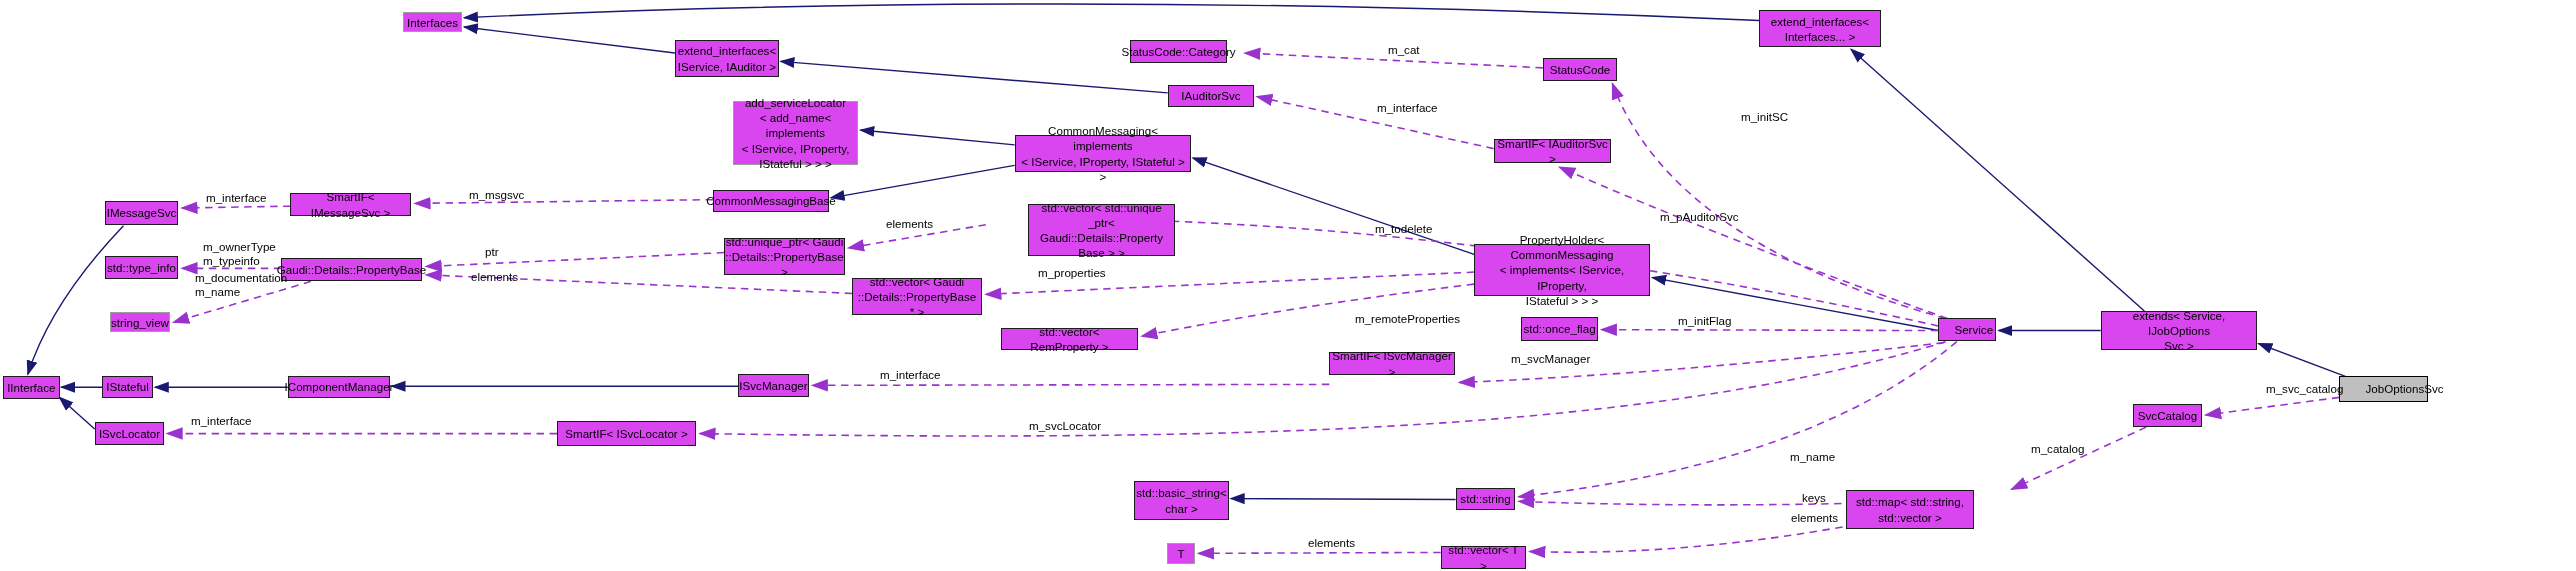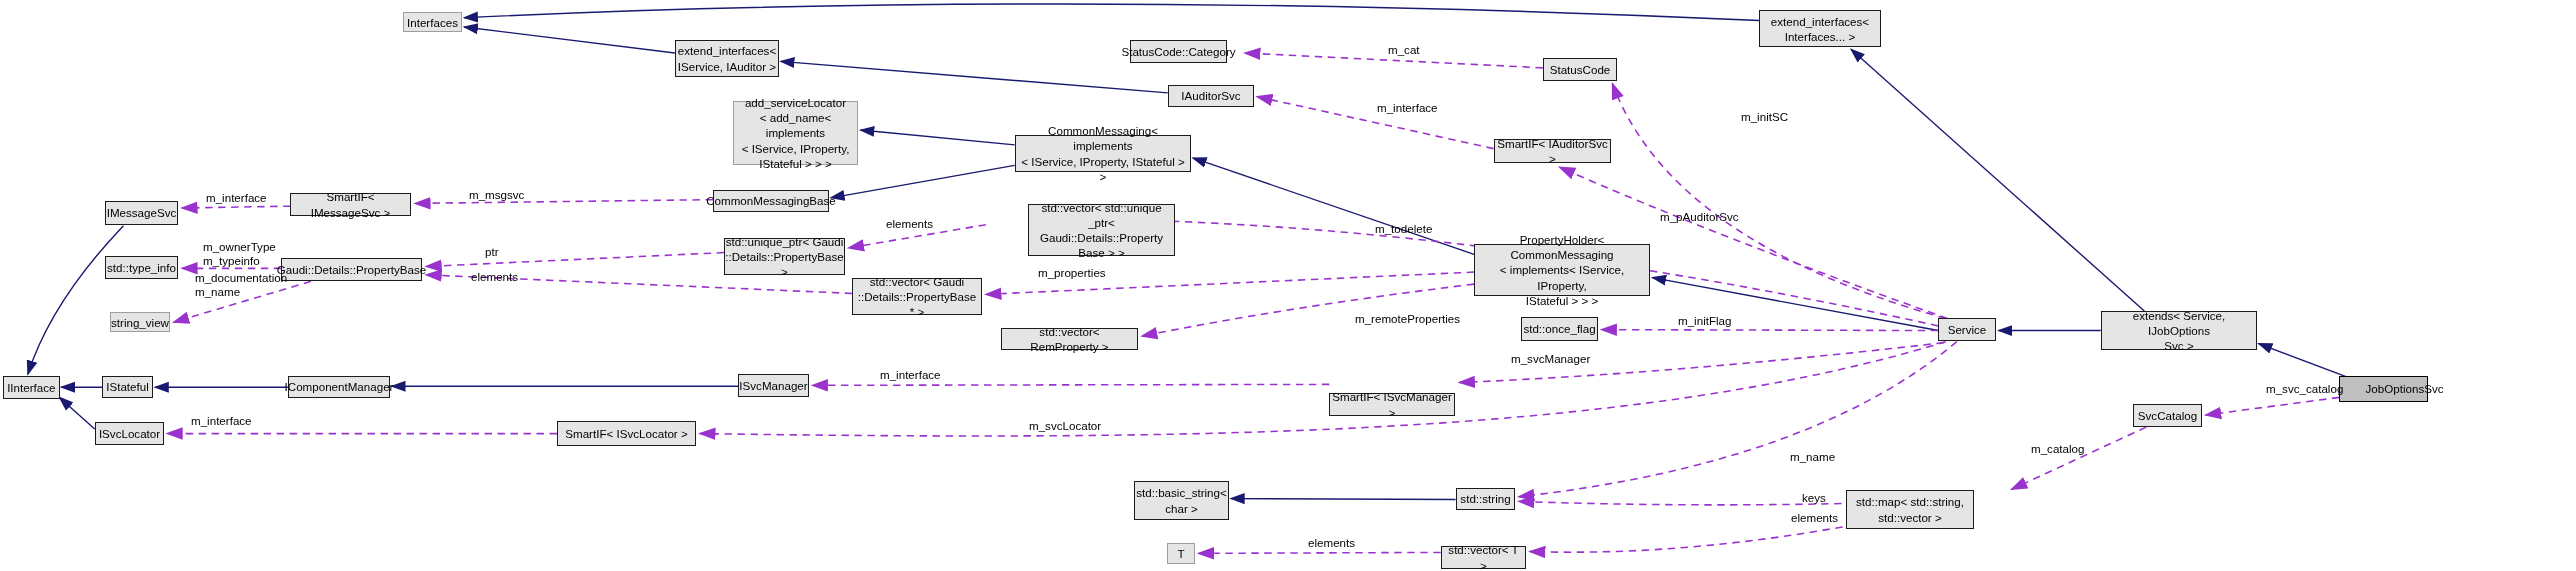--- a/index.html
+++ b/index.html
@@ -4,21 +4,21 @@
 <style>
   html,body{margin:0;padding:0;background:#ffffff;}
   .canvas{
     position:relative;width:2576px;height:572px;background:#ffffff;
     font-family:"Liberation Sans",sans-serif;overflow:hidden;
   }
   svg.edges{position:absolute;left:0;top:0;width:2576px;height:572px;}
   .node{
     position:absolute;display:flex;align-items:center;justify-content:center;
     text-align:center;white-space:pre-line;font-size:11.6px;line-height:1.3;
-    background:#e5e5e5;border:1.4px solid #1c1c1c;box-sizing:border-box;
+    background:#d946ef;border:1.4px solid #1c1c1c;box-sizing:border-box;
     color:#000;padding:0 1.9px;cursor:pointer;
   }
   .node.gray{border-color:#9e9e9e;border-width:1.1px;cursor:default;}
   .node.subject{background:#bfbfbf;border-color:#000;border-width:1.9px;cursor:default;}
   .edge-label{
     position:absolute;font-size:11.6px;line-height:1.25;white-space:pre-line;
     color:#000;pointer-events:none;
   }
 </style>
 </head>
@@ -103,29 +103,29 @@
 IStateful &gt; &gt; &gt;</span></div>
       <div class="node" style="left: 105px; top: 256px; width: 73px; height: 23px;"><span>std::type_info</span></div>
       <div class="node" style="left: 281px; top: 258px; width: 141px; height: 23px;"><span>Gaudi::Details::PropertyBase</span></div>
       <div class="node" style="left: 724px; top: 238px; width: 121px; height: 37px;"><span>std::unique_ptr&lt; Gaudi
 ::Details::PropertyBase &gt;</span></div>
       <div class="node gray" style="left: 110px; top: 312px; width: 60px; height: 20.4px;"><span>string_view</span></div>
       <div class="node" style="left: 852px; top: 278px; width: 130px; height: 37px;"><span>std::vector&lt; Gaudi
 ::Details::PropertyBase * &gt;</span></div>
       <div class="node" style="left: 1001px; top: 328px; width: 137px; height: 22px;"><span>std::vector&lt; RemProperty &gt;</span></div>
       <div class="node" style="left: 1521px; top: 317px; width: 77px; height: 24px;"><span>std::once_flag</span></div>
-      <div class="node" style="left: 1938px; top: 318px; width: 58px; height: 23px;"><span>Service</span></div>
+      <div class="node" style="left: 1938px; top: 318px; width: 58px; height: 23px; justify-content: flex-end;"><span>Service</span></div>
       <div class="node" style="left: 2101px; top: 311px; width: 156px; height: 39px;"><span>extends&lt; Service, IJobOptions
 Svc &gt;</span></div>
       <div class="node subject" style="left: 2339px; top: 376px; width: 89px; height: 26px; padding-left: 44px;"><span>JobOptionsSvc</span></div>
       <div class="node" style="left: 2.8px; top: 376px; width: 57px; height: 23px;"><span>IInterface</span></div>
       <div class="node" style="left: 102px; top: 376px; width: 51px; height: 22px;"><span>IStateful</span></div>
       <div class="node" style="left: 288px; top: 376px; width: 102px; height: 22px;"><span>IComponentManager</span></div>
       <div class="node" style="left: 738px; top: 374px; width: 71px; height: 23px;"><span>ISvcManager</span></div>
-      <div class="node" style="left: 1329px; top: 393px; width: 126px; height: 23px;"><span>SmartIF&lt; ISvcManager &gt;</span></div>
+      <div class="node" style="left: 1329px; top: 352px; width: 126px; height: 23px;"><span>SmartIF&lt; ISvcManager &gt;</span></div>
       <div class="node" style="left: 95px; top: 422px; width: 69px; height: 23px;"><span>ISvcLocator</span></div>
       <div class="node" style="left: 557px; top: 421px; width: 139px; height: 25px;"><span>SmartIF&lt; ISvcLocator &gt;</span></div>
       <div class="node" style="left: 2133px; top: 404px; width: 69px; height: 23px;"><span>SvcCatalog</span></div>
       <div class="node" style="left: 1134px; top: 481px; width: 95px; height: 39px;"><span>std::basic_string&lt;
 char &gt;</span></div>
       <div class="node" style="left: 1456px; top: 488px; width: 59px; height: 22px;"><span>std::string</span></div>
       <div class="node" style="left: 1846px; top: 490px; width: 128px; height: 39px;"><span>std::map&lt; std::string,
 std::vector &gt;</span></div>
       <div class="node gray" style="left: 1167px; top: 543px; width: 28px; height: 21.4px;"><span>T</span></div>
       <div class="node" style="left: 1441px; top: 546px; width: 85px; height: 23px;"><span>std::vector&lt; T &gt;</span></div>

